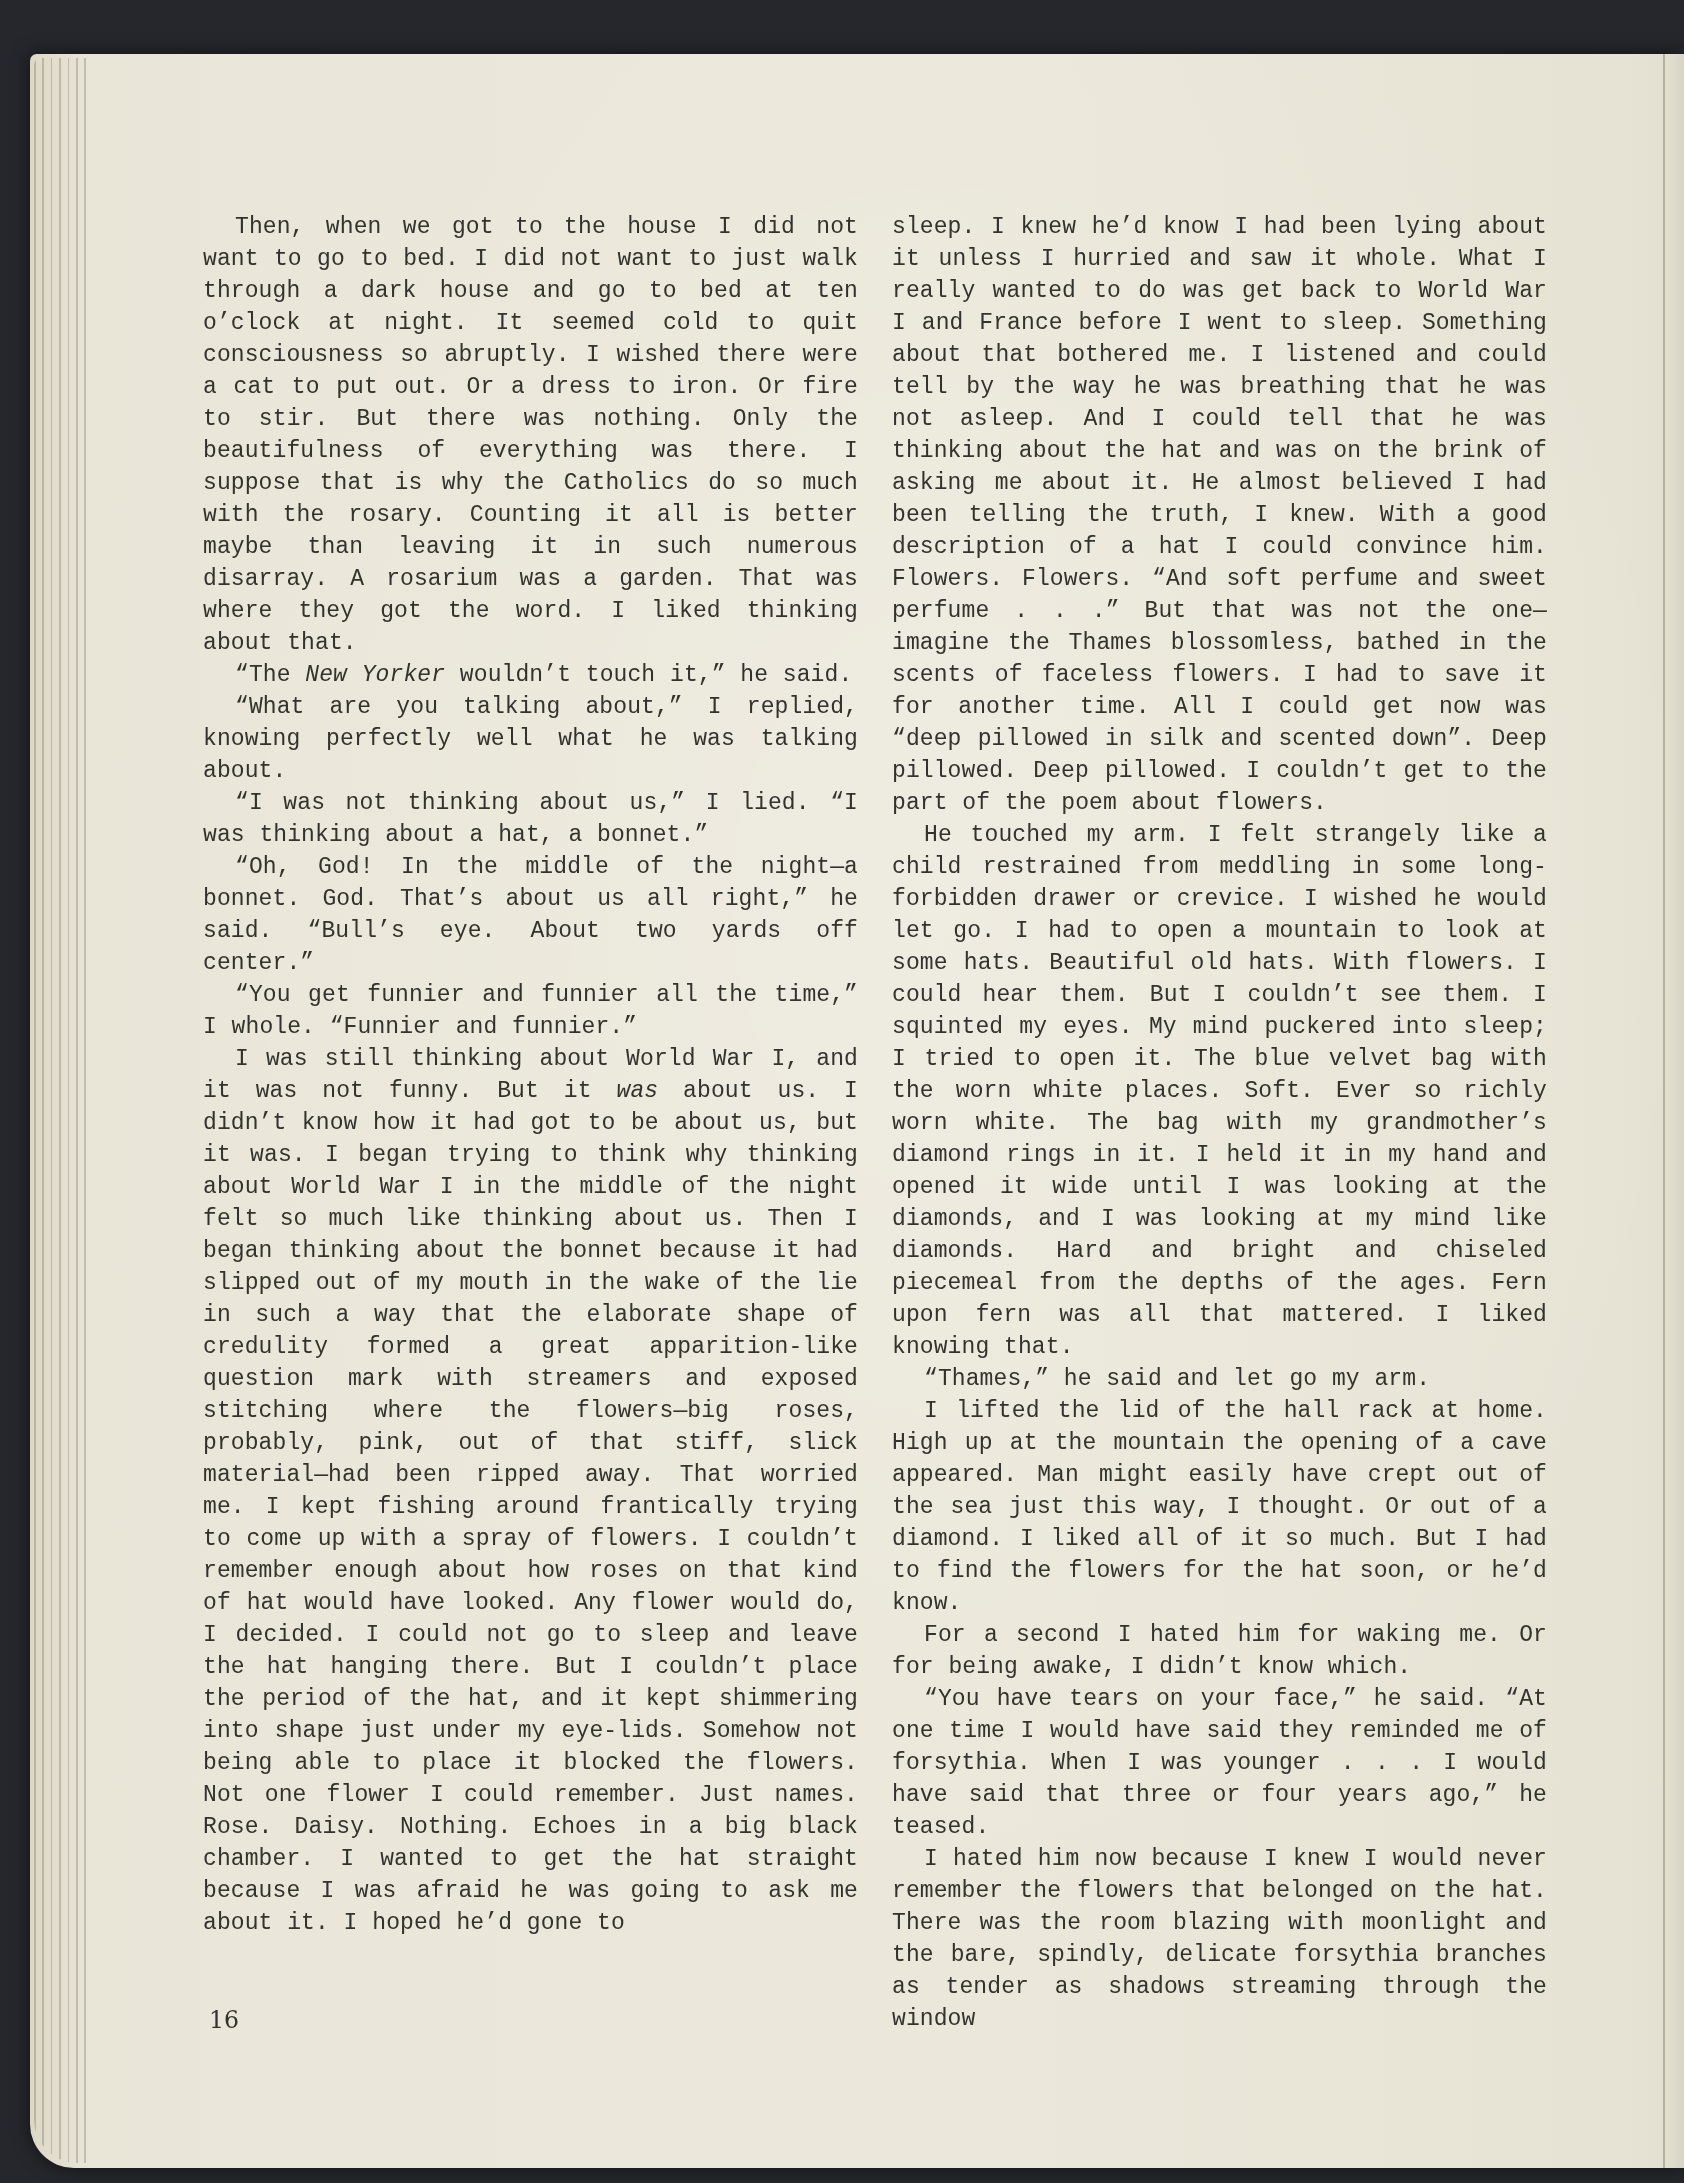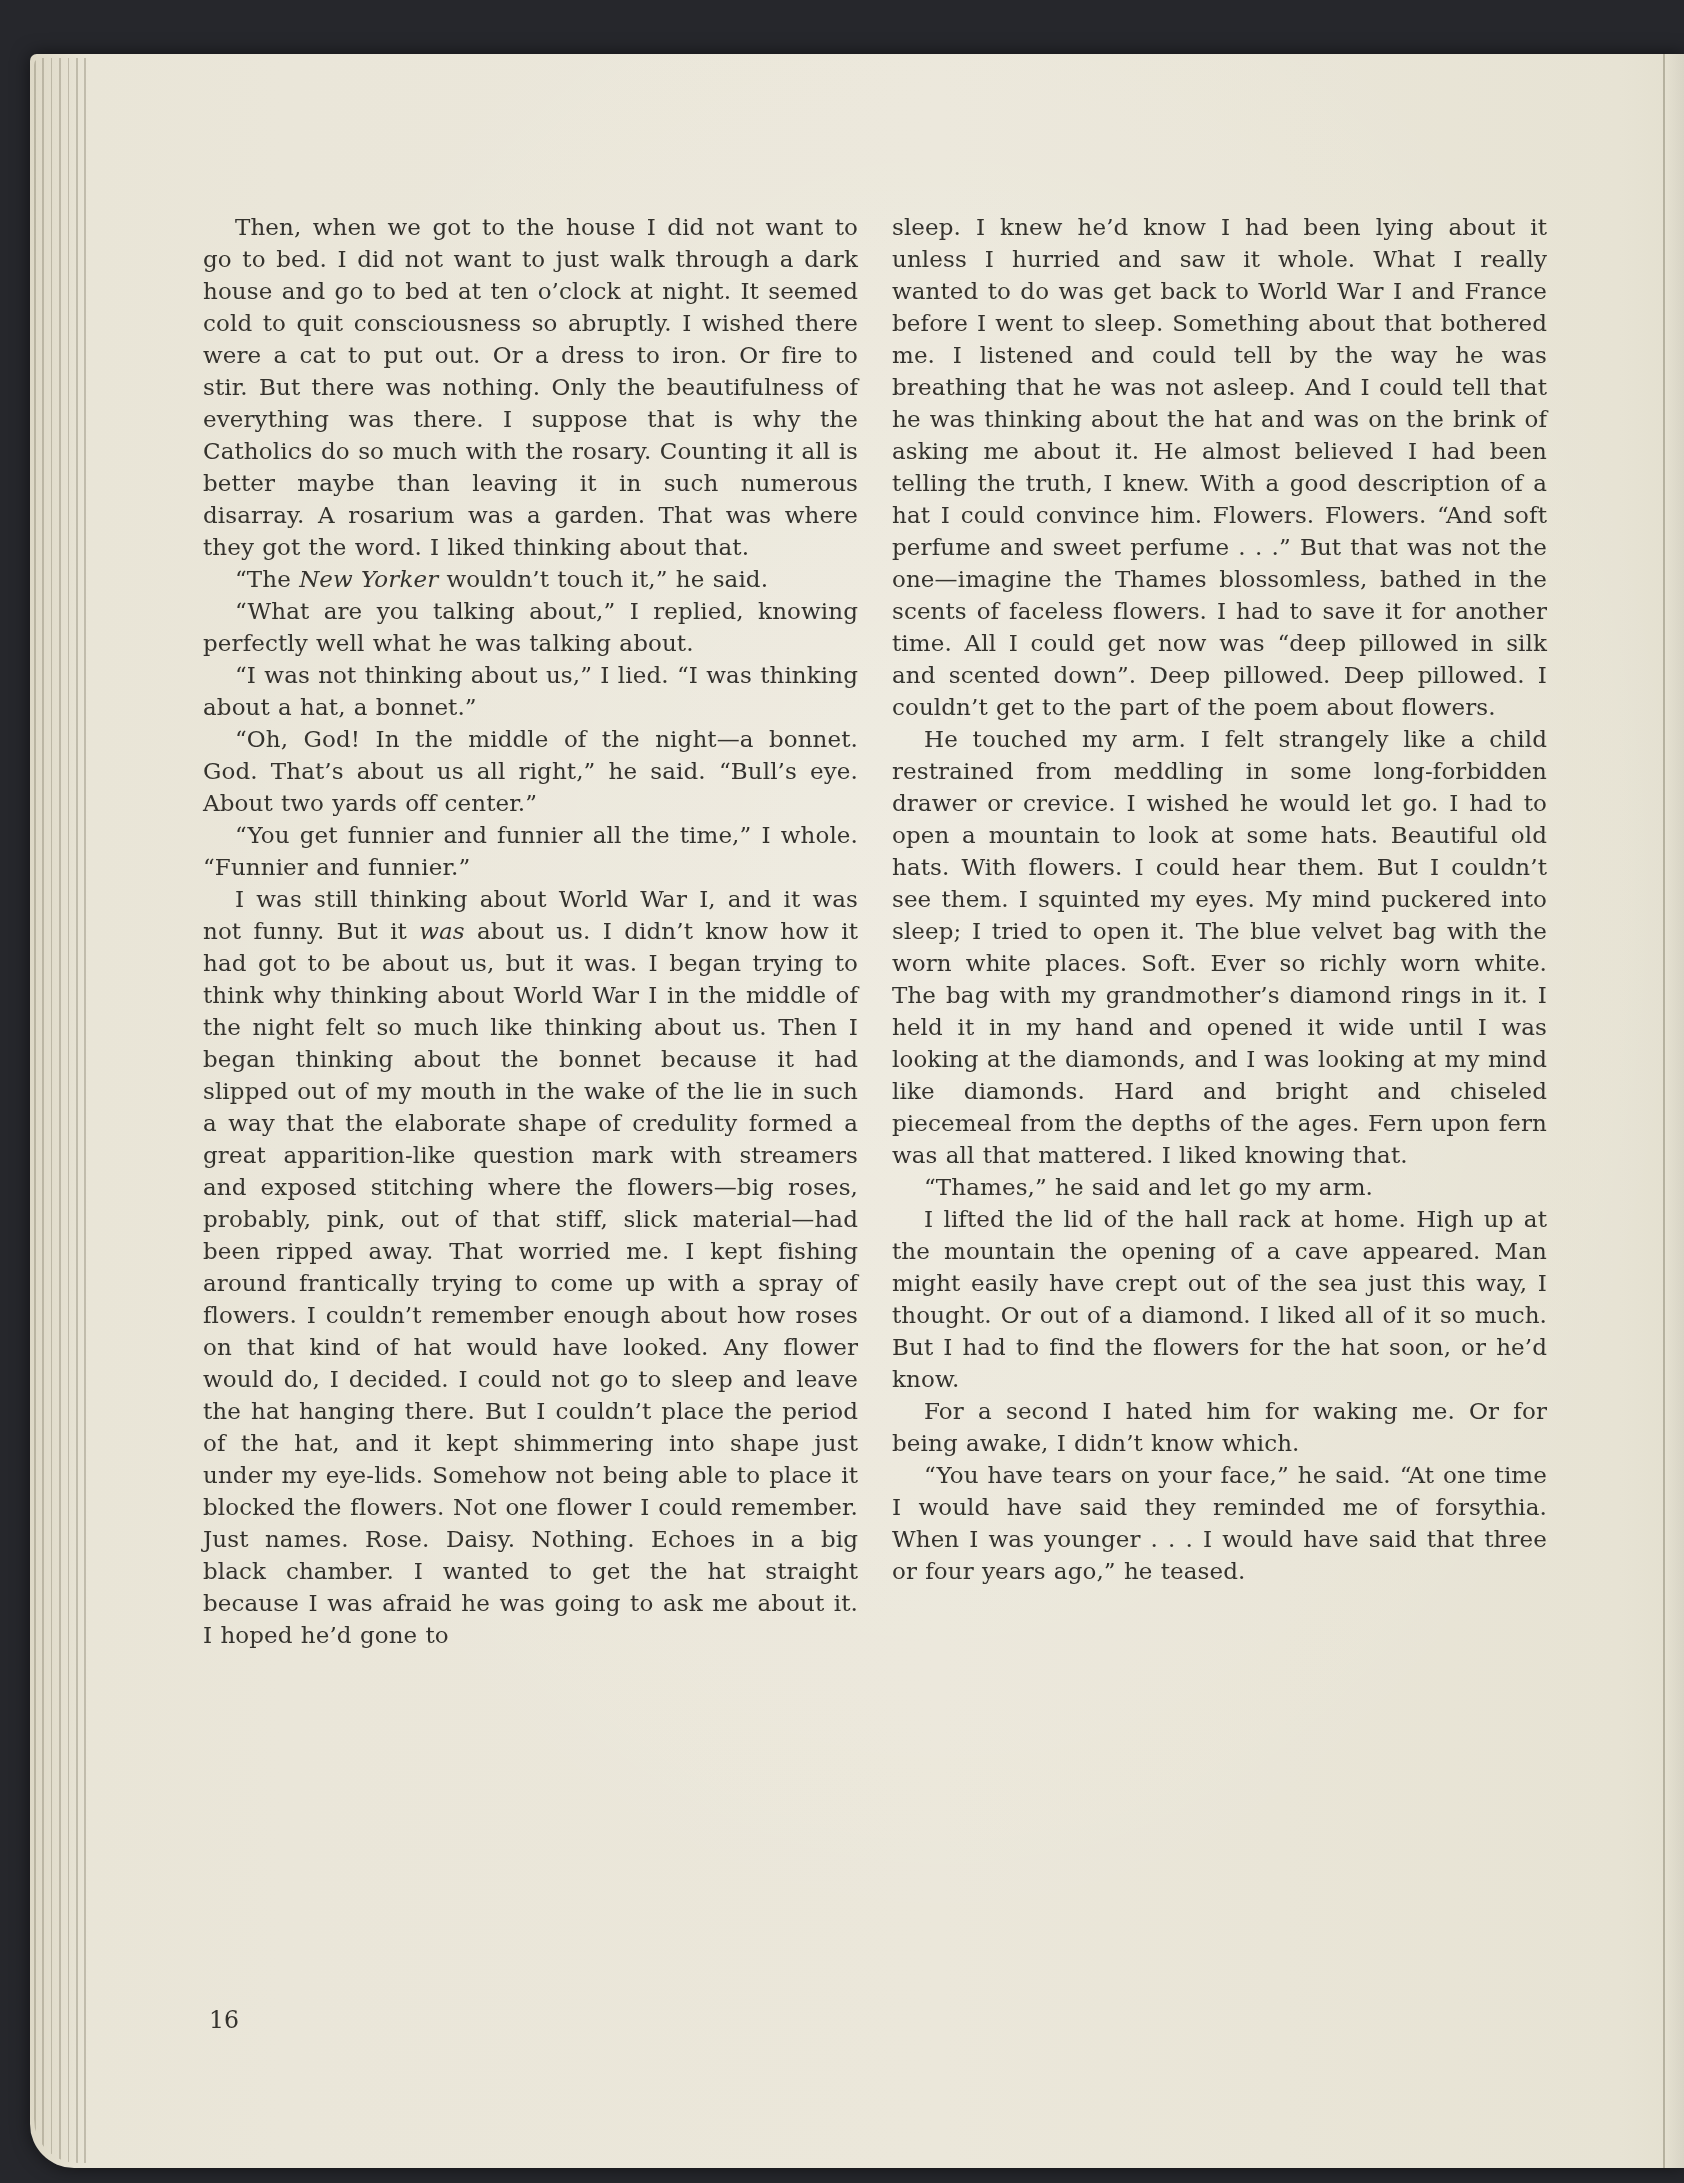--- a/index.html
+++ b/index.html
@@ -39,20 +39,21 @@
   .gutter-shade{
     position:absolute;
     right:0;top:0;bottom:0;width:20px;
     background:linear-gradient(90deg, rgba(0,0,0,0.0), rgba(0,0,0,0.05));
   }
   .text-area{
     position:absolute;
     left:173px;top:157px;width:1344px;
     display:flex;gap:34px;
     color:#34322d;
+    font-family:Liberation Mono, monospace;
   }
   .column{flex:1 1 0;min-width:0;}
   .column p.para{
     margin:0;
     font-size:23px;
     line-height:32px;
     text-align:justify;
     text-indent:0;
     letter-spacing:0.1px;
     word-spacing:0.8px;
@@ -84,18 +85,19 @@
         <p class="para indent">“You get funnier and funnier all the time,” I whole.  “Funnier and funnier.”</p>
         <p class="para indent">I was still thinking about World War I, and it was not funny.  But it <em>was</em> about us.  I didn’t know how it had got to be about us, but it was.  I began trying to think why thinking about World War I in the middle of the night felt so much like thinking about us.  Then I began thinking about the bonnet because it had slipped out of my mouth in the wake of the lie in such a way that the elaborate shape of credulity formed a great apparition-like question mark with streamers and exposed stitching where the flowers—big roses, probably, pink, out of that stiff, slick material—had been ripped away.  That worried me.  I kept fishing around frantically trying to come up with a spray of flowers.  I couldn’t remember enough about how roses on that kind of hat would have looked.  Any flower would do, I decided.  I could not go to sleep and leave the hat hanging there.  But I couldn’t place the period of the hat, and it kept shimmering into shape just under my eye-lids.  Somehow not being able to place it blocked the flowers.  Not one flower I could remember.  Just names.  Rose.  Daisy. Nothing. Echoes in a big black chamber.  I wanted to get the hat straight because I was afraid he was going to ask me about it.  I hoped he’d gone to</p>
       </div>
     <div class="column">
         <p class="para">sleep.  I knew he’d know I had been lying about it unless I hurried and saw it whole.  What I really wanted to do was get back to World War I and France before I went to sleep.  Something about that bothered me.  I listened and could tell by the way he was breathing that he was not asleep. And I could tell that he was thinking about the hat and was on the brink of asking me about it.  He almost believed I had been telling the truth, I knew. With a good description of a hat I could convince him.  Flowers.  Flowers.  “And soft perfume and sweet perfume . . .”  But that was not the one—imagine the Thames blossomless, bathed in the scents of faceless flowers.  I had to save it for another time.  All I could get now was “deep pillowed in silk and scented down”.  Deep pillowed.  Deep pillowed.  I couldn’t get to the part of the poem about flowers.</p>
         <p class="para indent">He touched my arm.  I felt strangely like a child restrained from meddling in some long-forbidden drawer or crevice.  I wished he would let go.  I had to open a mountain to look at some hats.  Beautiful old hats.  With flowers.  I could hear them.  But I couldn’t see them.  I squinted my eyes.  My mind puckered into sleep; I tried to open it.  The blue velvet bag with the worn white places.  Soft.  Ever so richly worn white.  The bag with my grandmother’s diamond rings in it.  I held it in my hand and opened it wide until I was looking at the diamonds, and I was looking at my mind like diamonds.  Hard and bright and chiseled piecemeal from the depths of the ages.  Fern upon fern was all that mattered.  I liked knowing that.</p>
         <p class="para indent">“Thames,” he said and let go my arm.</p>
         <p class="para indent">I lifted the lid of the hall rack at home.  High up at the mountain the opening of a cave appeared. Man might easily have crept out of the sea just this way, I thought.  Or out of a diamond.  I liked all of it so much.  But I had to find the flowers for the hat soon, or he’d know.</p>
         <p class="para indent">For a second I hated him for waking me.  Or for being awake, I didn’t know which.</p>
         <p class="para indent">“You have tears on your face,” he said.  “At one time I would have said they reminded me of forsythia.  When I was younger . . . I would have said that three or four years ago,” he teased.</p>
+        <p class="para indent">I hated him now because I knew I would never remember the flowers that belonged on the hat. There was the room blazing with moonlight and the bare, spindly, delicate forsythia branches as tender as shadows streaming through the window</p>
       </div>
   </div>
 
   <div class="page-number">16</div>
 </div>
 
 
 </body></html>

